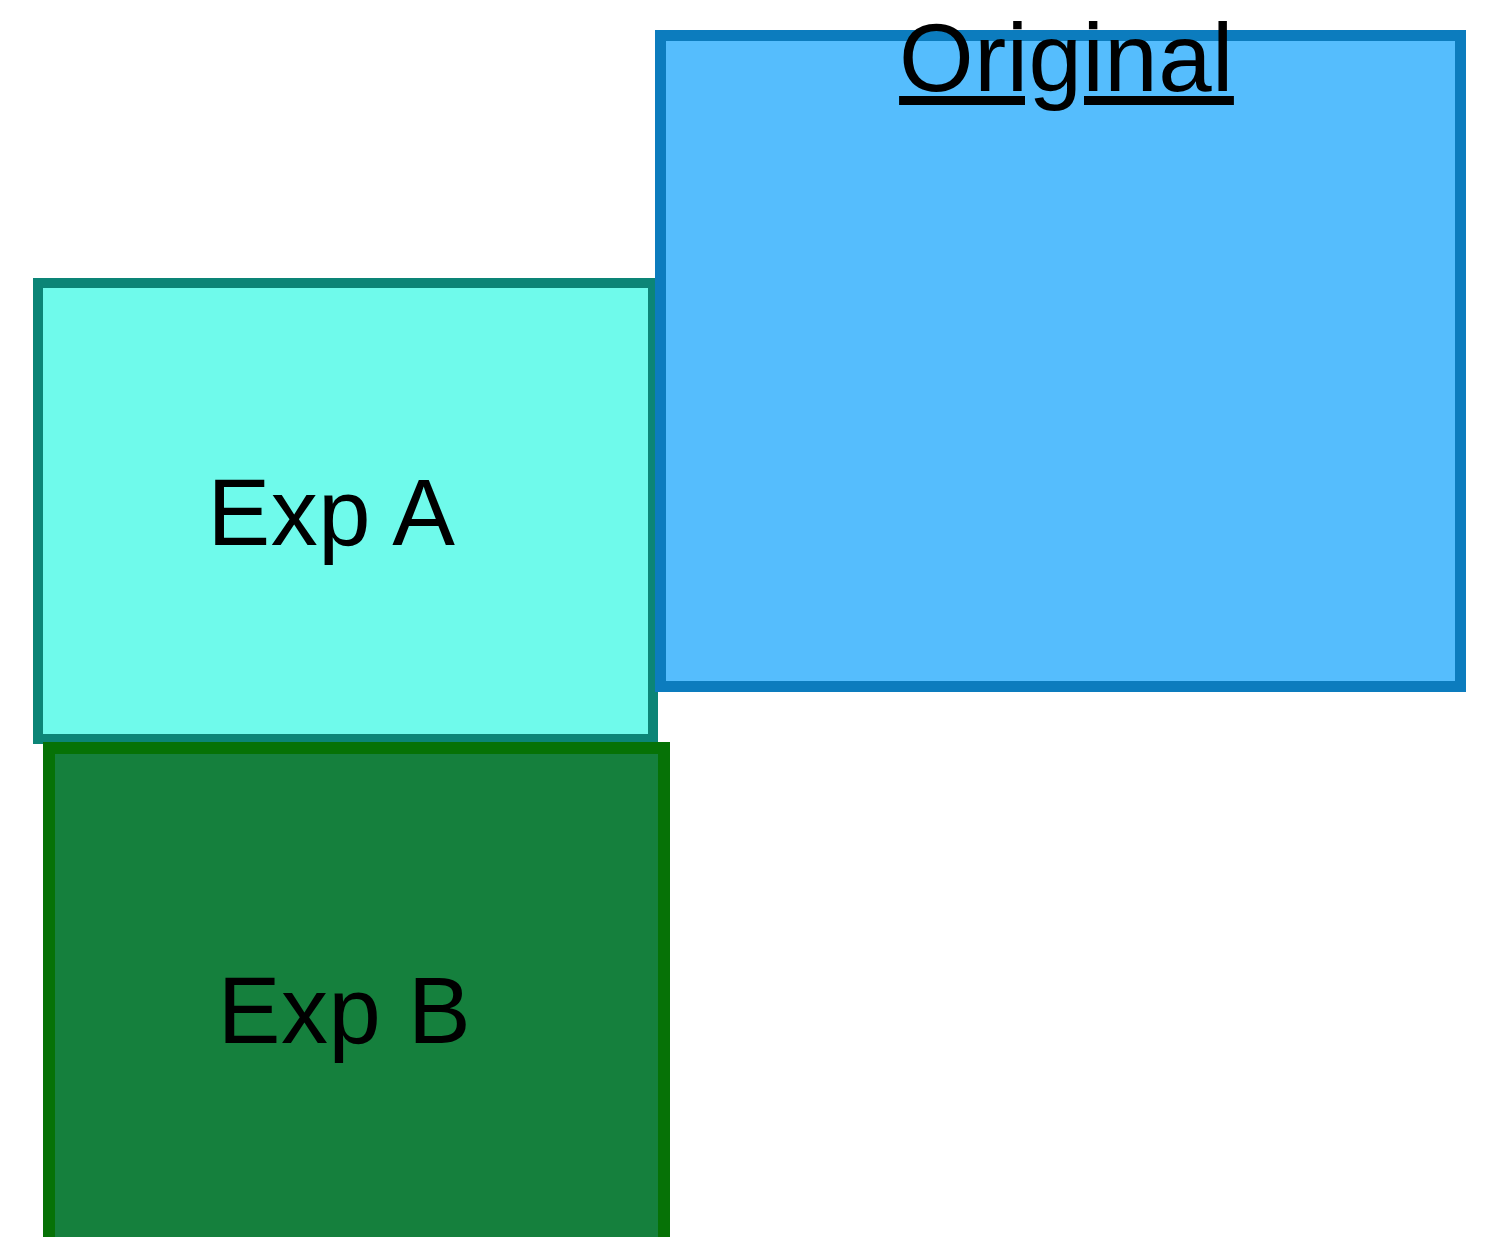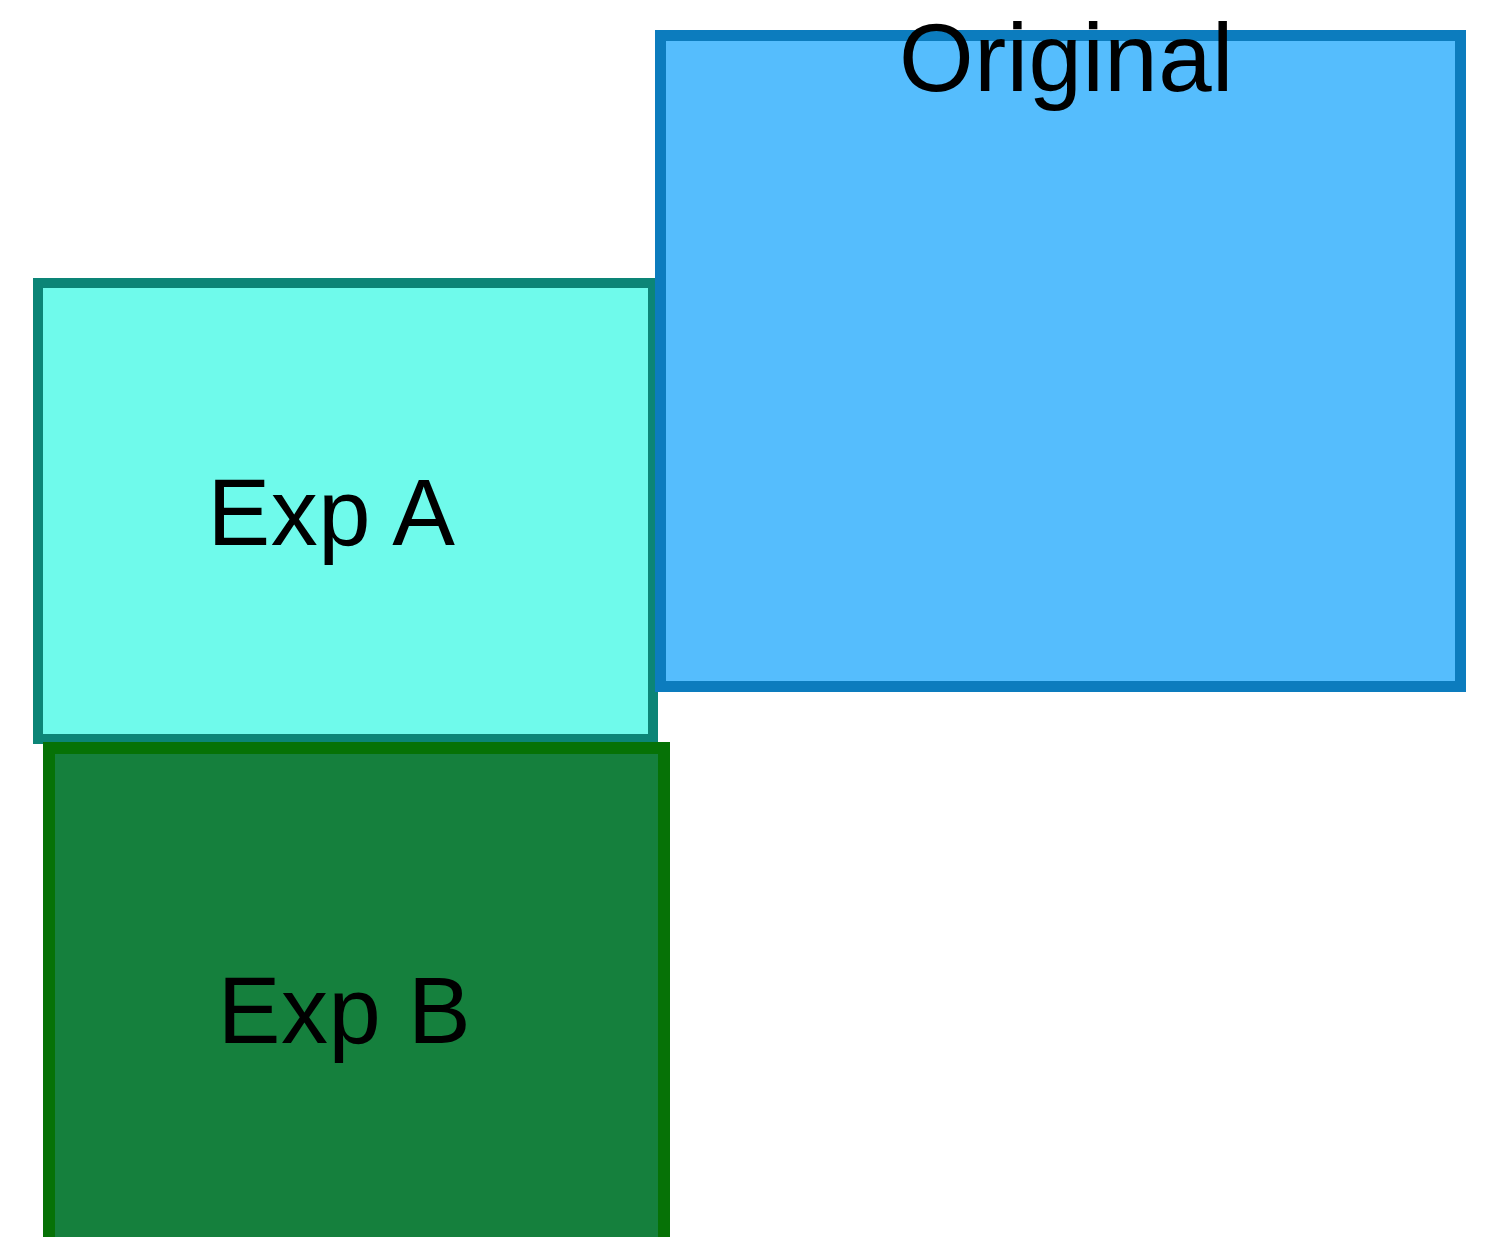--- a/index.html
+++ b/index.html
@@ -67,20 +67,21 @@
 
   
   #rect-original {
     left: 655px;
     top: 30px;
     width: 811px;
     height: 662px;
     background: #55bdfd;
     border: 11px solid #0c7cbe;
     z-index: 3;
+    text-decoration: underline;
   }
   #rect-original .rect-label {
     font-size: 96px;
     transform: translate(6px, -303px);
   }
 
   
   #rect-exp-c {
     left: 657px;
     top: 688px;

